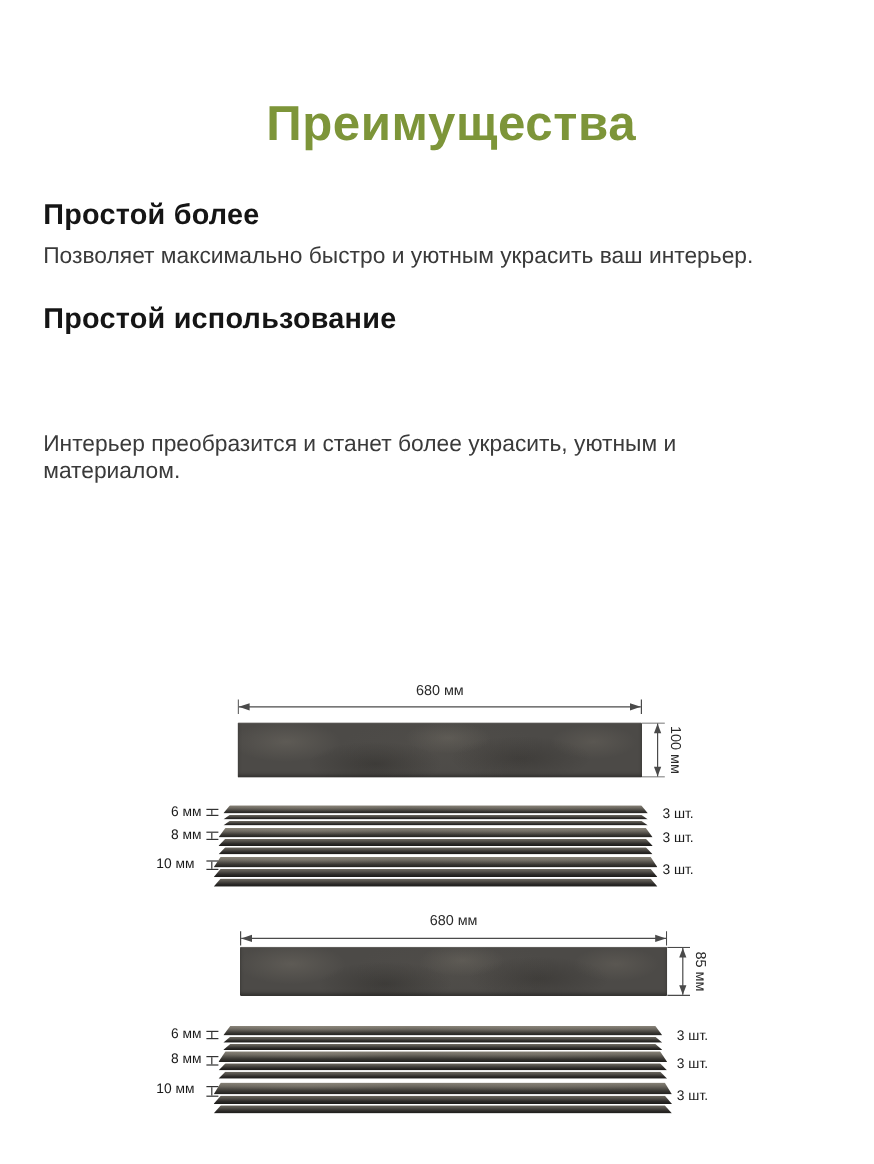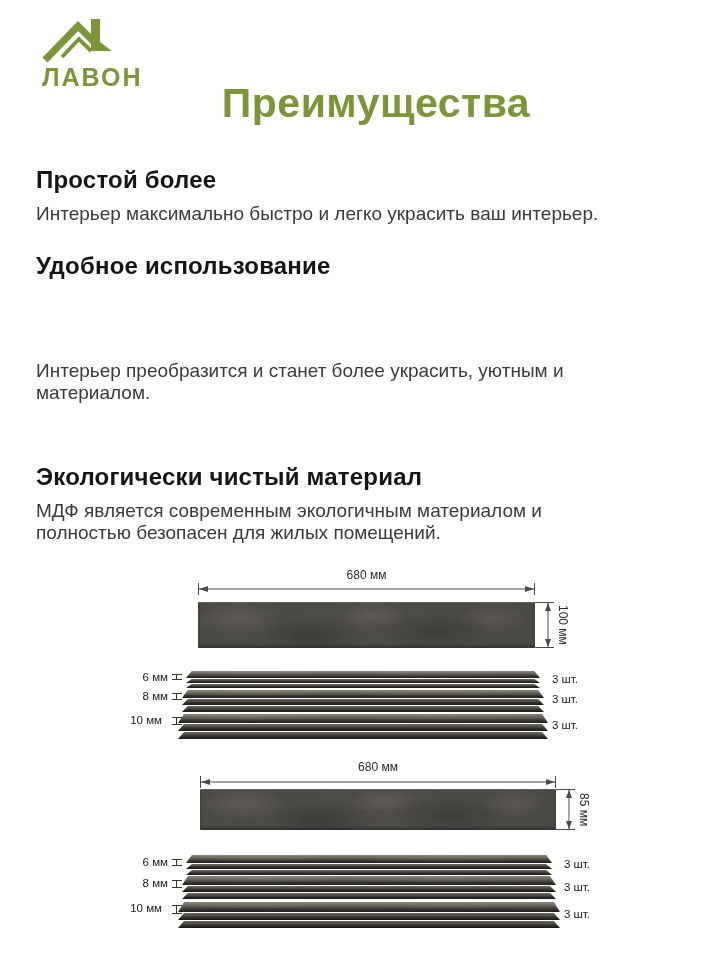--- a/index.html
+++ b/index.html
@@ -75,60 +75,40 @@
   }
   .tick::before {
     content:''; position:absolute; left:4px; top:0; bottom:0; width:1px; background:#333;
   }
 </style>
 </head>
 <body>
 
 <div class="page">
 
-  <div class="logo">
-    <svg width="78" height="50" viewBox="0 0 78 50">
-      <g fill="none" stroke="#7d9539" stroke-width="7">
-        <path d="M3 47 L36 13 L58 35"></path>
-      </g>
-      <g fill="none" stroke="#7d9539" stroke-width="4">
-        <path d="M20 44 L37 26 L49 38"></path>
-      </g>
-      <rect x="49" y="6" width="9" height="32" fill="#7d9539"></rect>
-      <polygon points="49,38 70,38 58,29" fill="#7d9539"></polygon>
-    </svg>
-    <span class="logo-text">ЛАВОН</span>
-  </div>
   <div class="page-title">Преимущества</div>
 
   <section class="txt" style="top:166px">
     <h2>Простой более</h2>
     <p>
-        <span class="ln">Интерьер максимально быстро и легко украсить ваш интерьер.</span>
+        <span class="ln">Позволяет максимально быстро и уютным украсить ваш интерьер.</span>
       </p>
   </section>
 
   <section class="txt" style="top:252px">
-    <h2>Удобное использование</h2>
+    <h2>Простой использование</h2>
   </section>
 
   <section class="txt" style="top:360px">
     <p>
         <span class="ln">Интерьер преобразится и станет более украсить, уютным и</span>
         <span class="ln">материалом.</span>
       </p>
   </section>
 
-  <section class="txt" style="top:463px">
-    <h2>Экологически чистый материал</h2>
-    <p>
-        <span class="ln">МДФ является современным экологичным материалом и</span>
-        <span class="ln">полностью безопасен для жилых помещений.</span>
-      </p>
-  </section>
 
   <div class="diagram" style="top:565px; height:100px">
     <div class="dim-label-h" style="left:198px; width:337px; top:3px">680 мм</div>
     <svg class="dim-svg" style="left:198px; top:17px" width="337" height="14">
       <g stroke="#4a4a4a" stroke-width="1">
         <line x1="0.5" y1="1" x2="0.5" y2="13"></line>
         <line x1="336.5" y1="1" x2="336.5" y2="13"></line>
         <line x1="1" y1="7" x2="336" y2="7"></line>
       </g>
       <polygon points="1,7 10,4 10,10" fill="#4a4a4a"></polygon>

